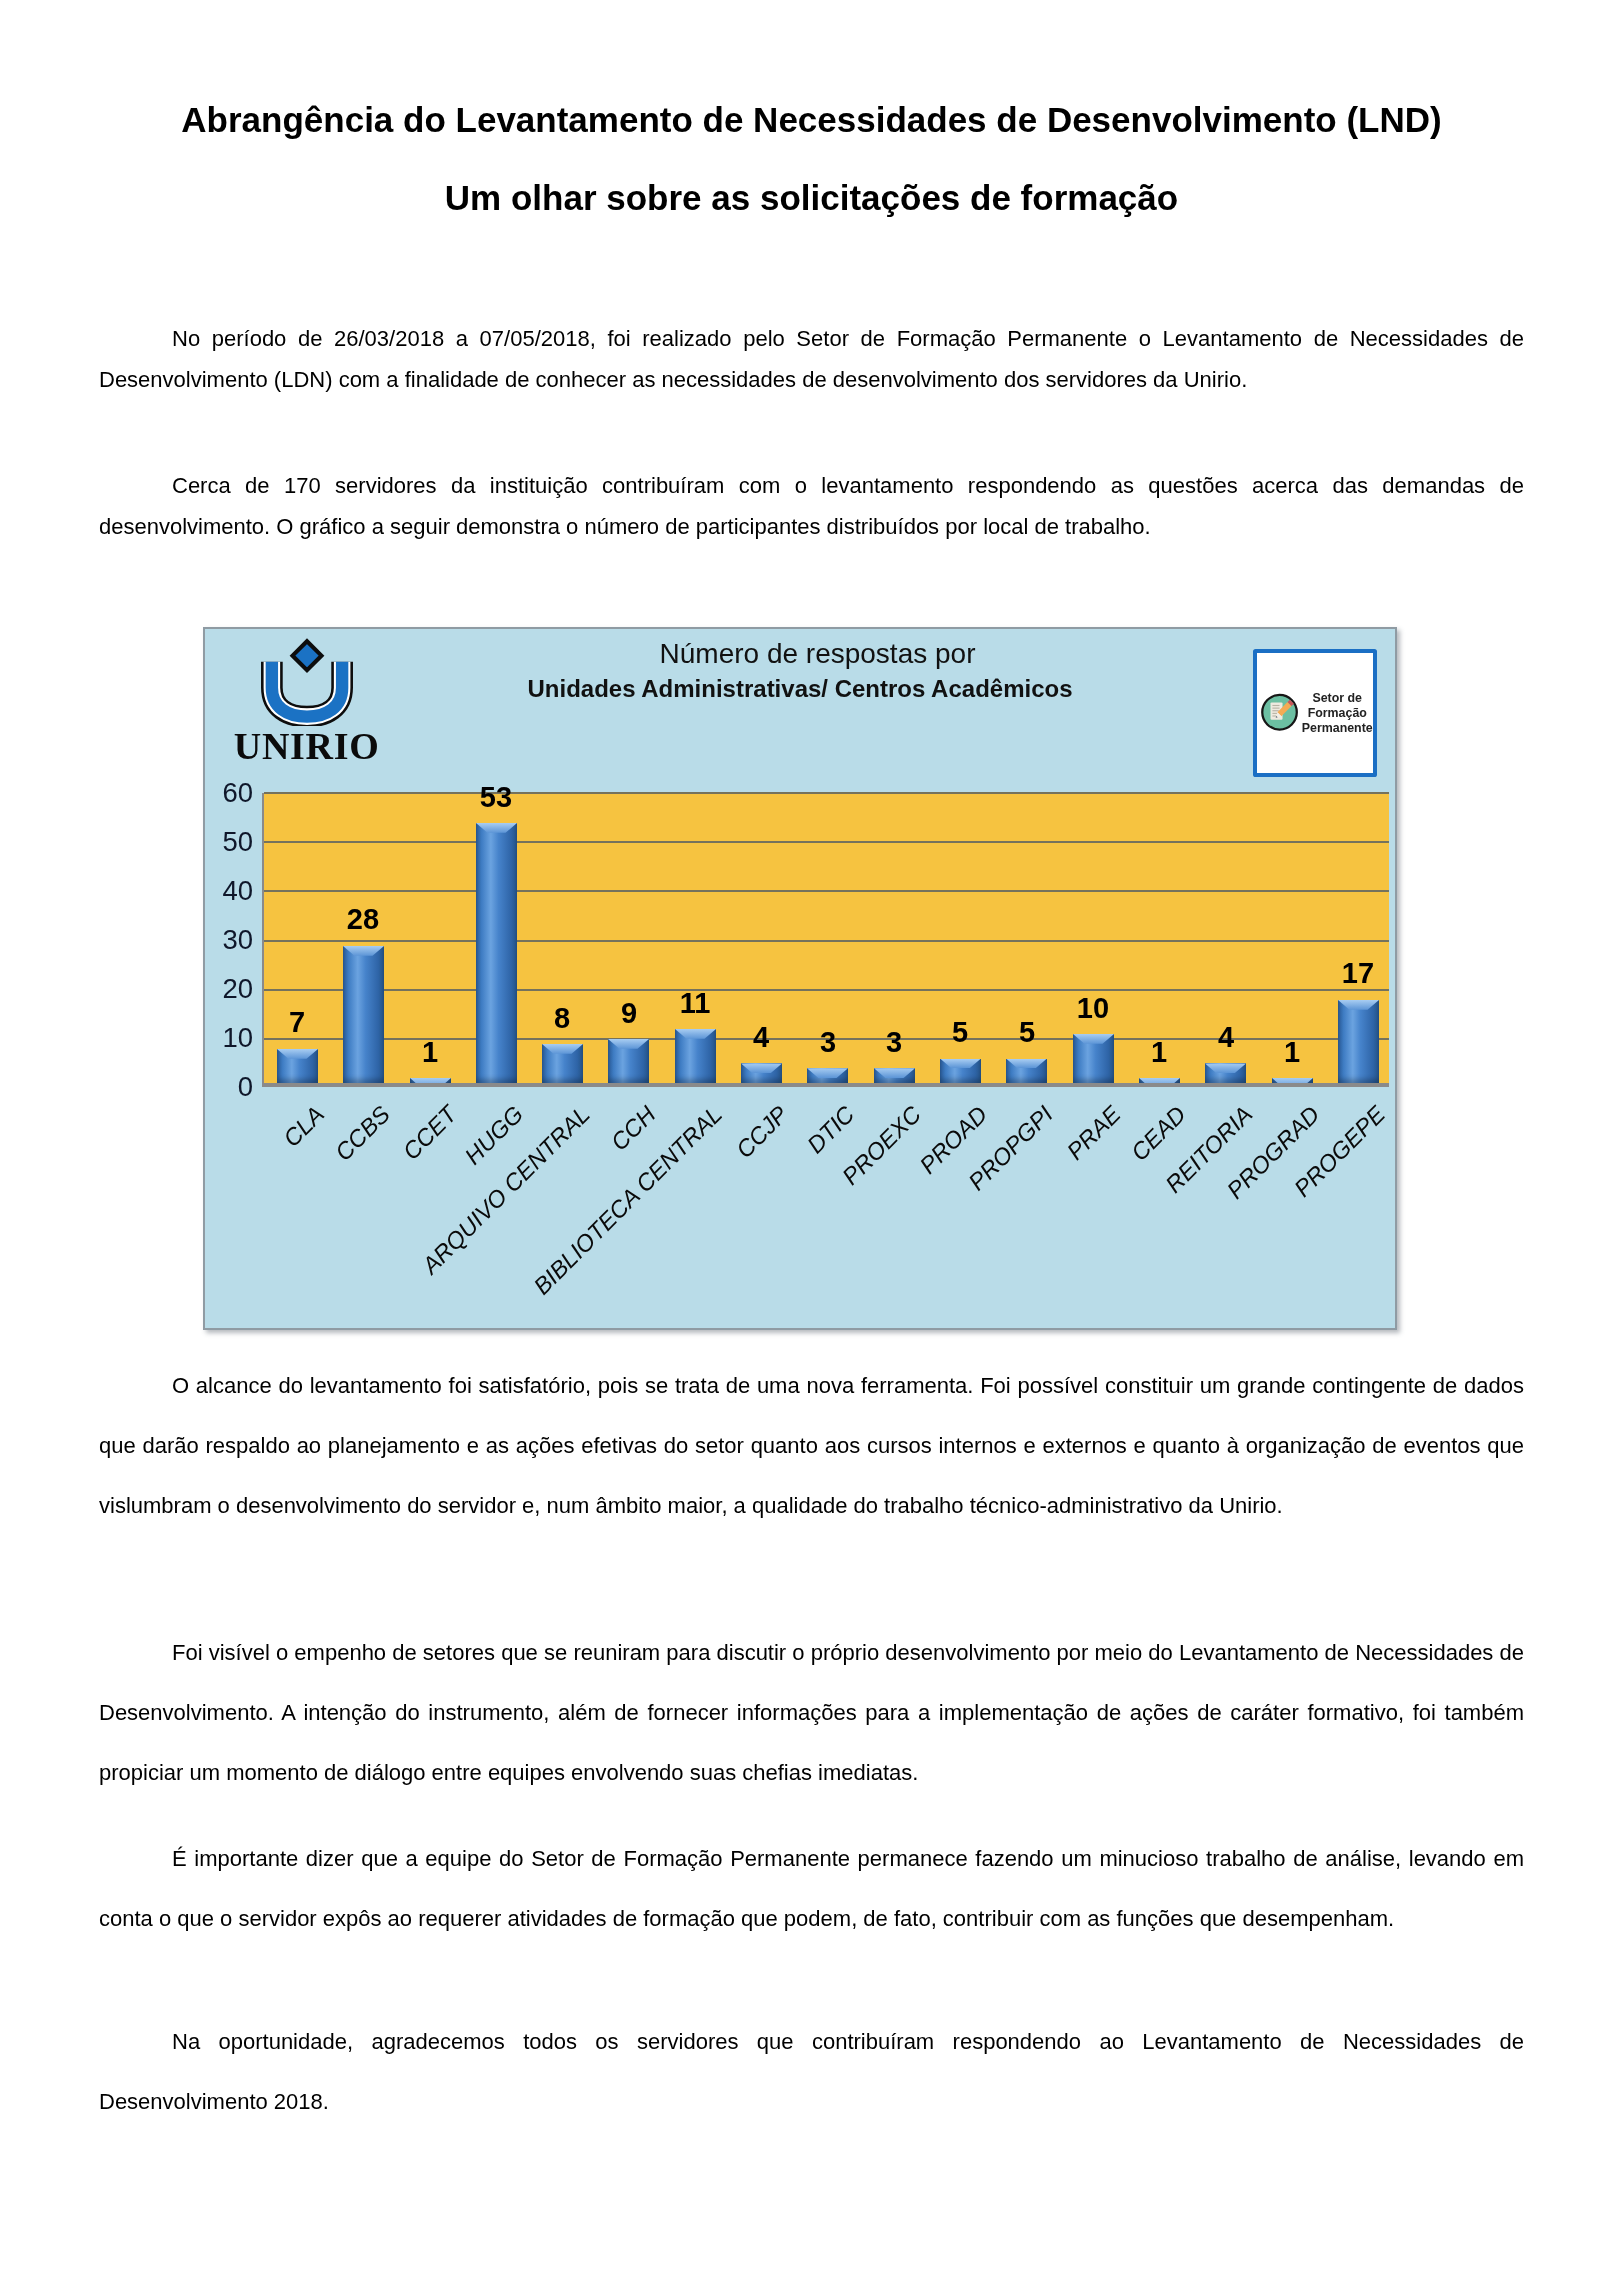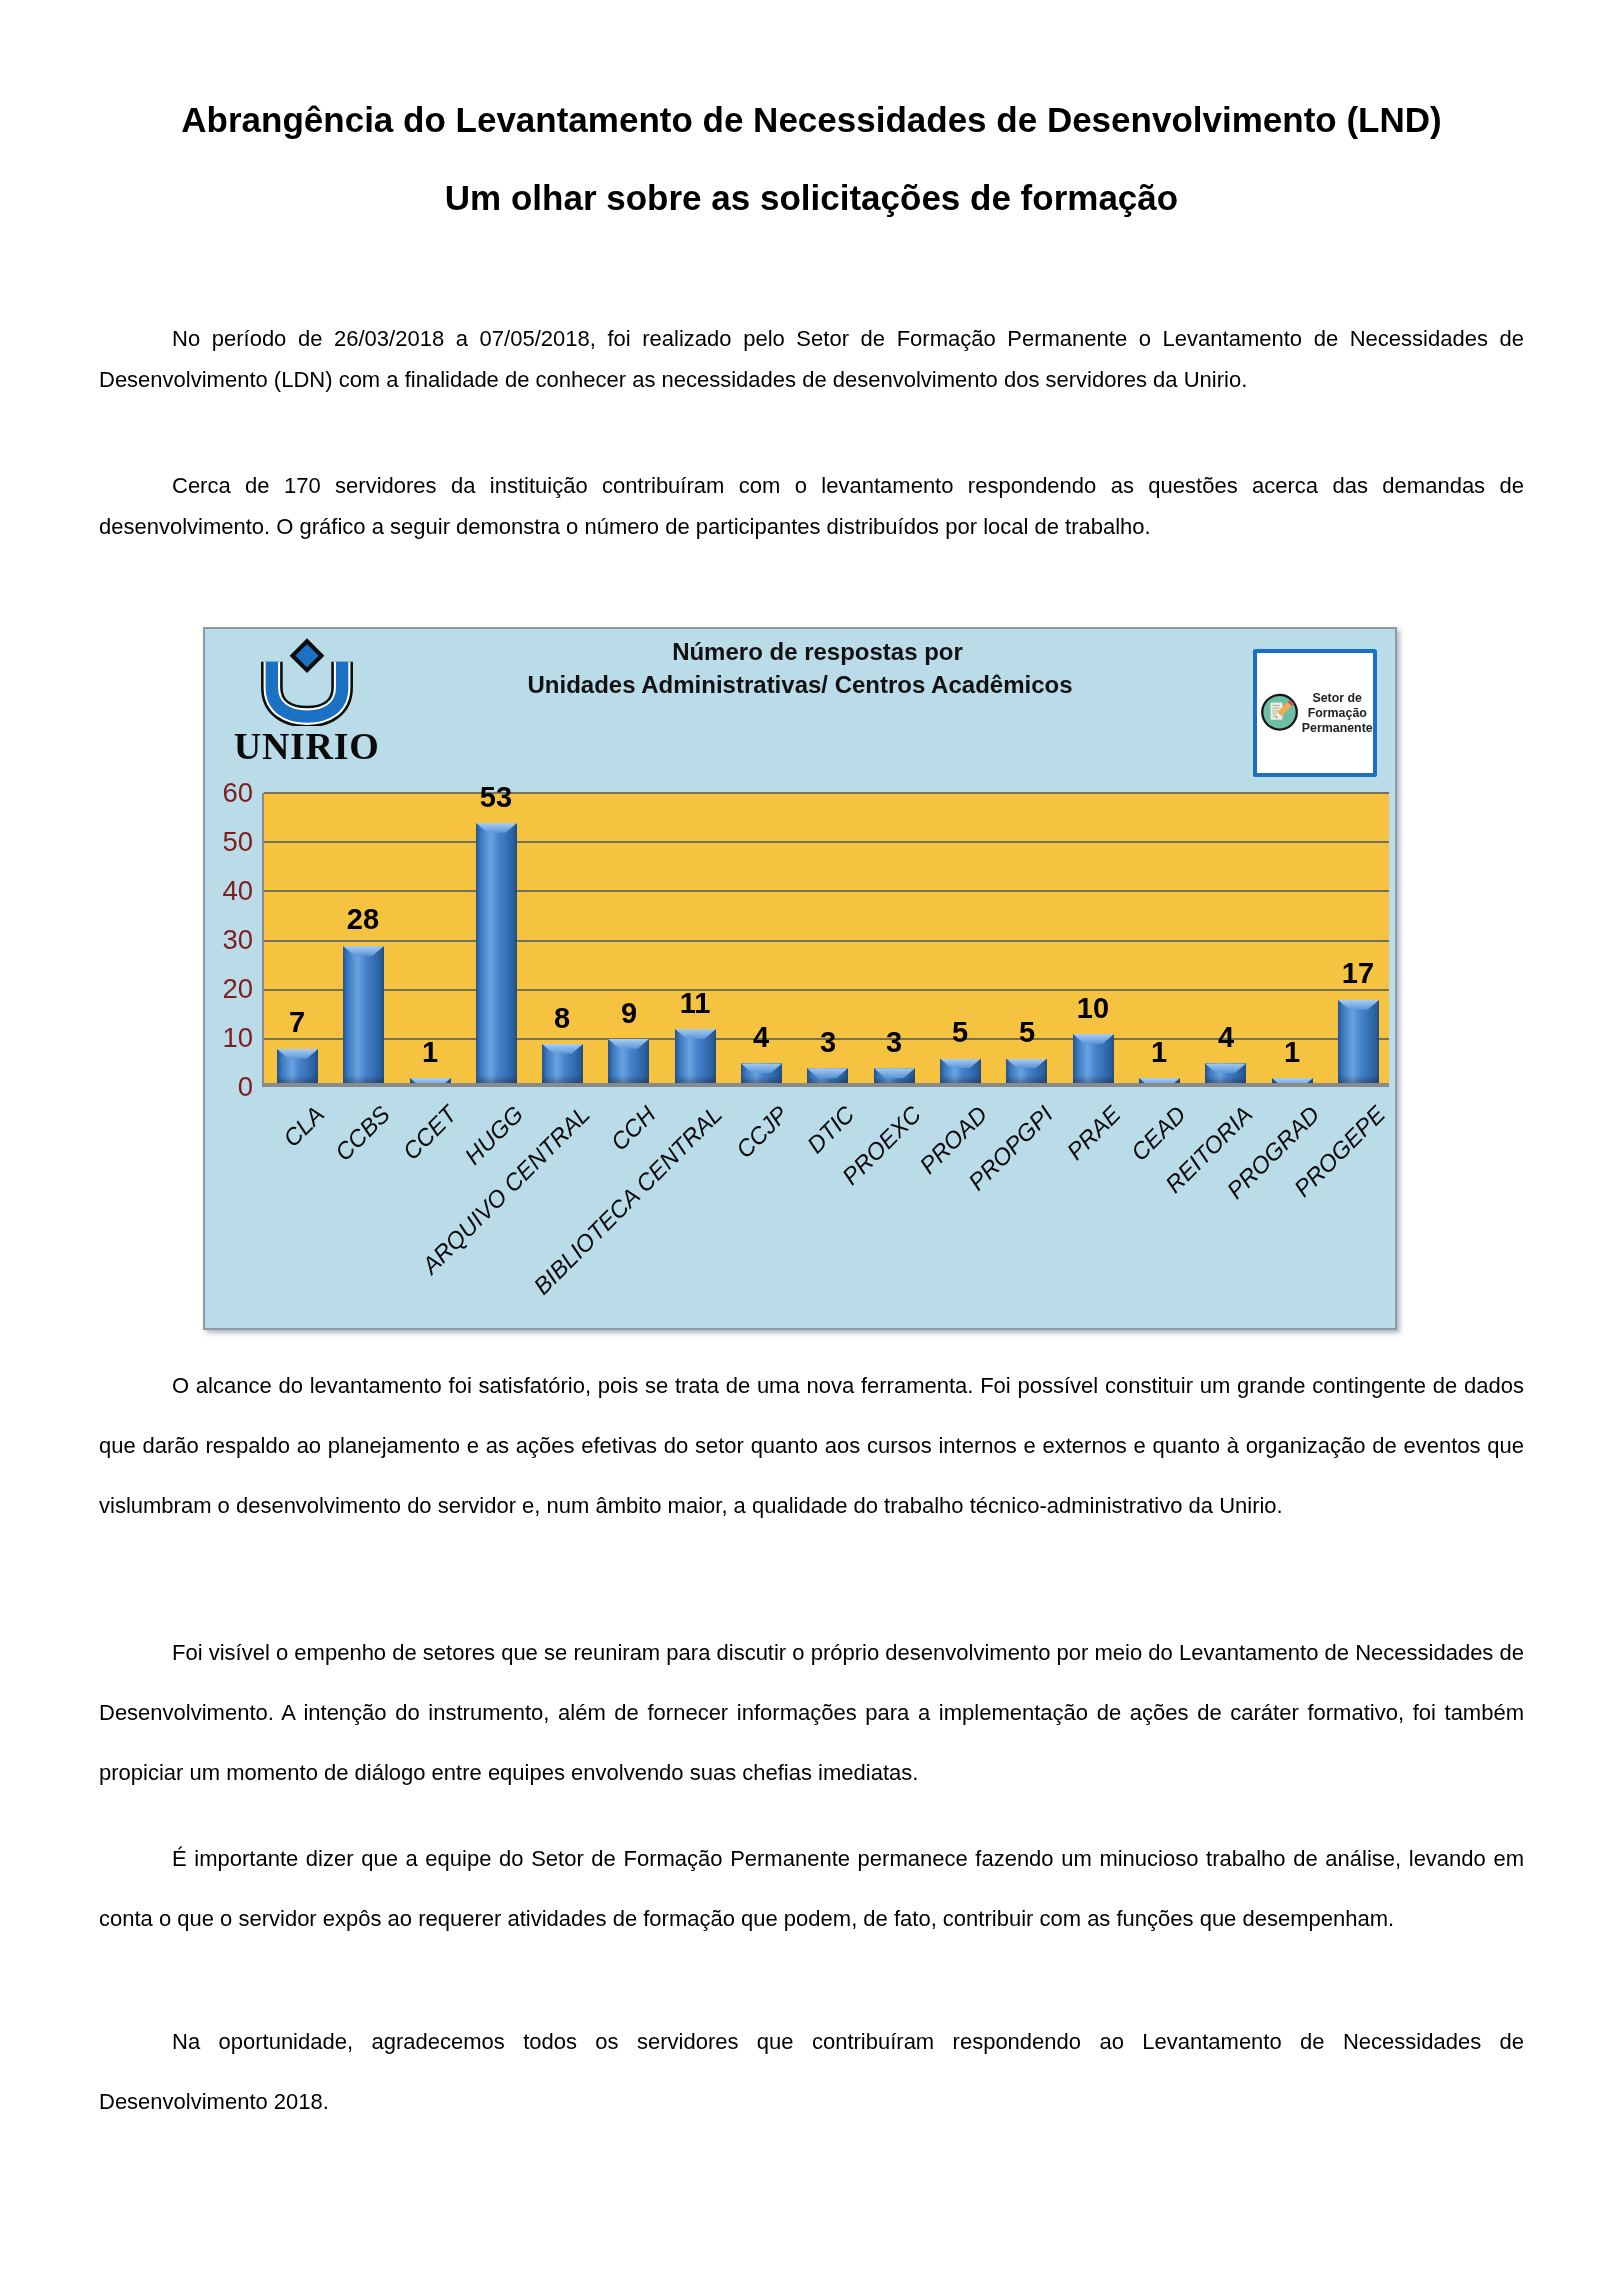--- a/index.html
+++ b/index.html
@@ -26,21 +26,21 @@
   .p5 { top:1829px; } .p6 { top:2012px; }
 
   
   .chart {
     position:absolute; left:203px; top:627px; width:1194px; height:703px;
     background:#B9DCE8; border:2px solid #8F9BA3;
     box-shadow:3.3px 3.3px 4.6px rgba(90,100,110,0.45);
   }
   .chart-titles { position:absolute; left:0; top:0; width:100%; text-align:center; color:#111; }
   .chart-title1 { margin-top:15.7px; font-size:27px; font-weight:bold; letter-spacing:0.3px; }
-  .chart-title2 { margin-top:9.2px; font-size:24px; font-weight:bold;padding-left:35px; }
+  .chart-title2 { margin-top:9.2px; font-size:28px; font-weight:normal;padding-left:35px; }
   .chart-title3 { margin-top:5.2px;  font-size:24px; font-weight:bold; }
 
   .logo { position:absolute; left:19.6px; top:9.2px; width:164px; text-align:center; }
   .logo-word {
     font-family:"Liberation Serif", serif; font-weight:bold; font-size:38px;
     color:#0b0b0b; letter-spacing:0.7px; margin-top:-3.9px;
   }
 
   .badge {
     position:absolute; right:18.3px; top:19.6px; width:124px; height:128px;
@@ -53,21 +53,21 @@
   }
 
   .plot {
     position:absolute; left:57px; top:164px; width:1127px; height:294px;
     background:#F6C340; border-left:2.6px solid #8A8A8A; border-bottom:4.6px solid #8A8A8A;
     overflow:visible;
   }
   .gridline { position:absolute; left:0; right:0; height:2px; background:#75725C; }
   .ytick {
     position:absolute; left:0; width:48px; text-align:right;
-    font-size:27.5px; color:#7f1d1d; line-height:34px;
+    font-size:27.5px; color:#0f172a; line-height:34px;
   }
   .bar {
     position:absolute; bottom:0; width:41px; overflow:hidden;
     background:linear-gradient(90deg,#2B5F9E 0%,#3F7DC4 14%,#6BA3E0 36%,#4683CB 55%,#2F65A8 85%,#27588F 100%);
     box-shadow:inset 0 -3.9px 5.2px rgba(0,0,0,0.25);
   }
   .bar::before {
     content:""; position:absolute; top:0; left:0; right:0; height:9.8px;
     background:linear-gradient(180deg,#A8CDF2,#5B94D6);
     clip-path:polygon(0 0,100% 0,72% 100%,28% 100%);

